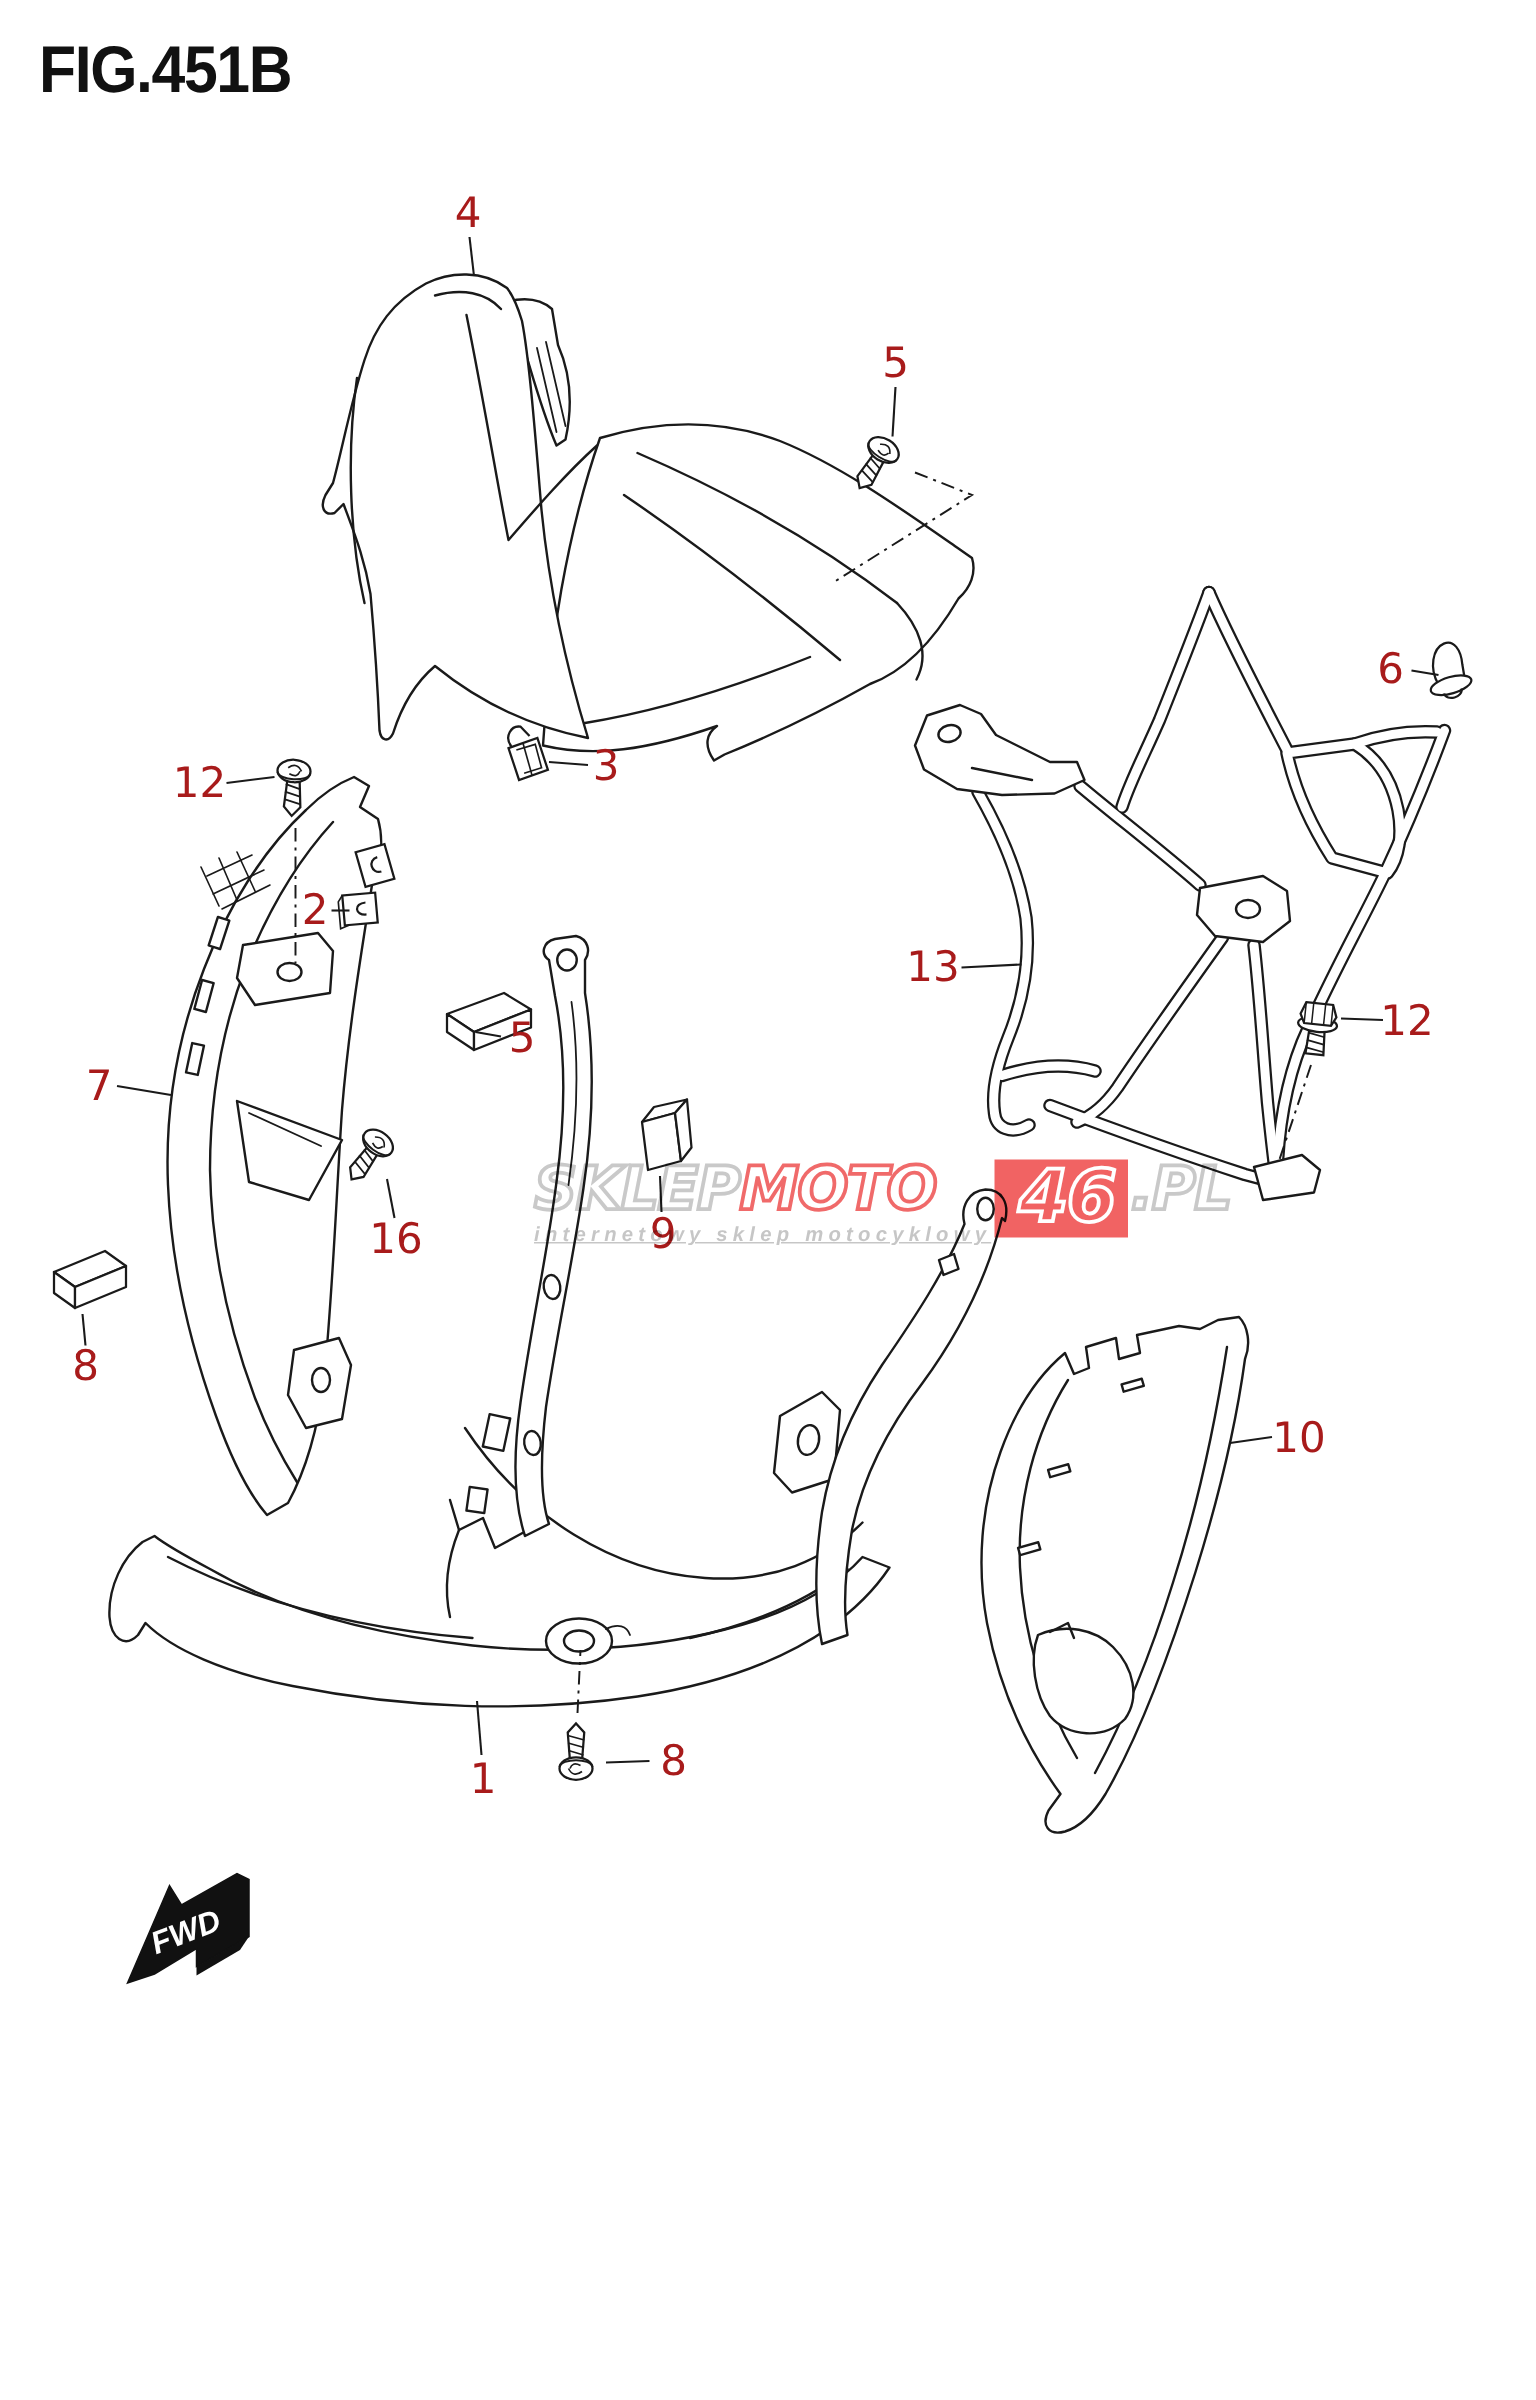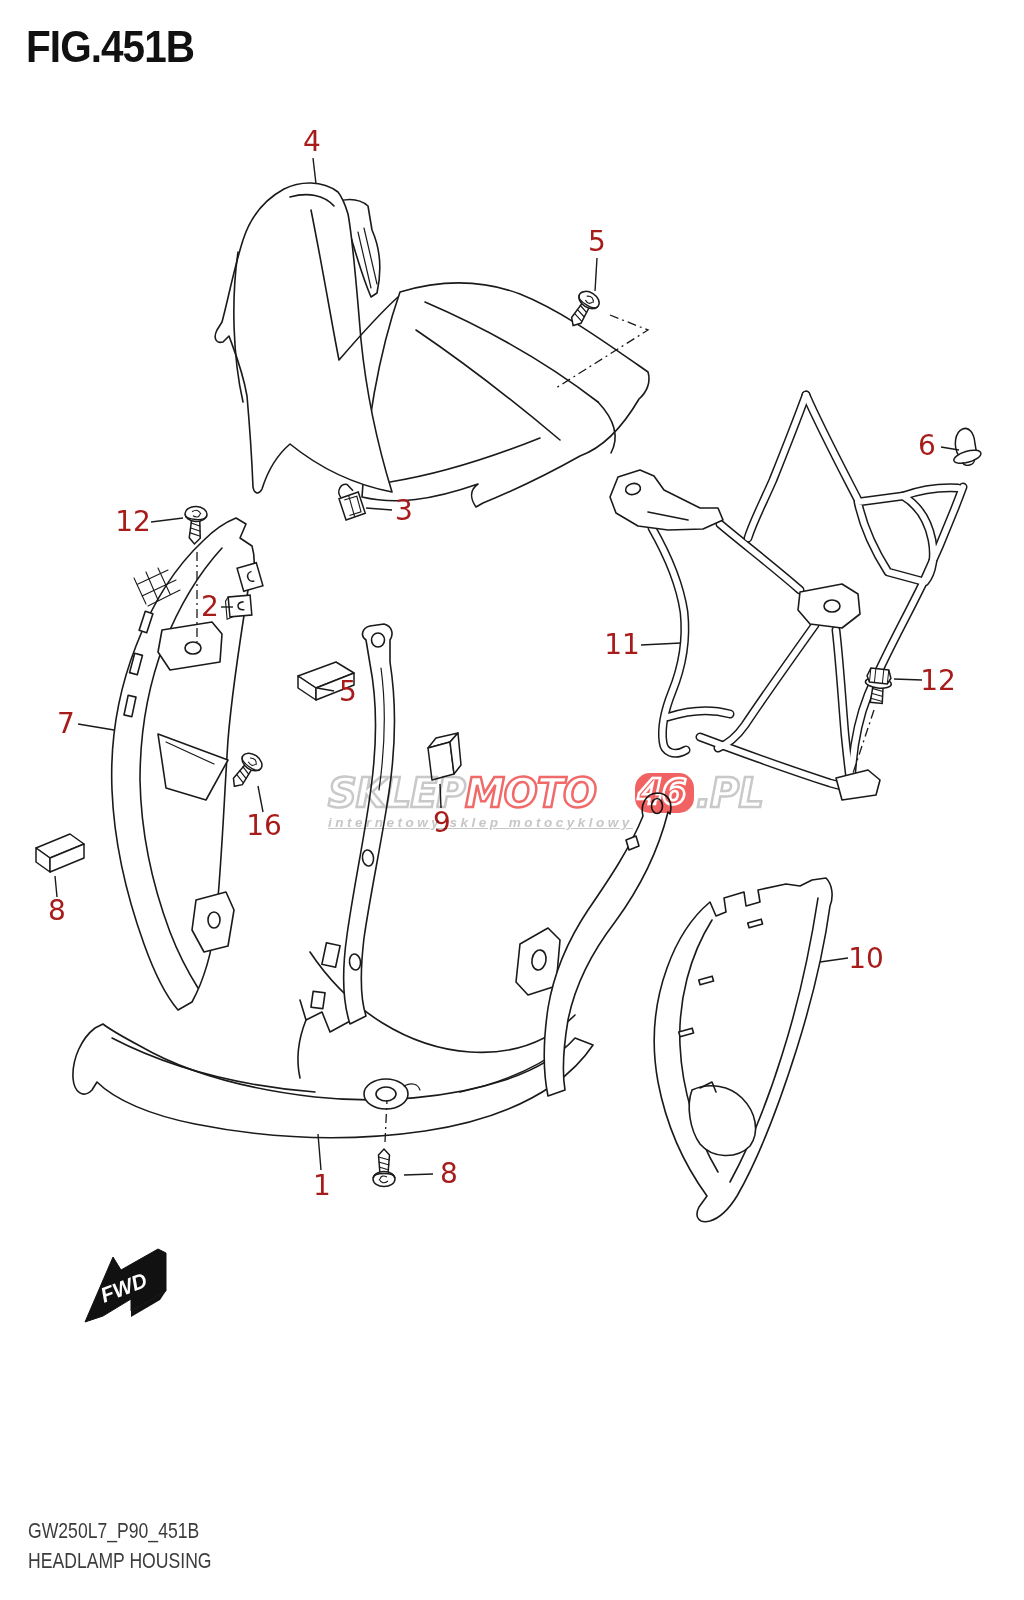--- a/index.html
+++ b/index.html
@@ -9,24 +9,24 @@
              letter-spacing:-1px;transform:scaleX(.92);transform-origin:left top;}
   #diagram-svg{position:absolute;left:0;top:0;z-index:1;}
   .callout{position:absolute;z-index:2;font-size:28px;color:#a81b1b;
            transform:translate(-50%,-50%);line-height:1;font-family:"DejaVu Sans",sans-serif;}
   #watermark{position:absolute;left:328px;top:773px;z-index:3;display:flex;align-items:flex-start;
              mix-blend-mode:multiply;opacity:.9;pointer-events:none;}
   .wm-main{font-family:"DejaVu Sans",sans-serif;font-style:italic;font-weight:bold;
            font-size:40px;line-height:1;letter-spacing:-1px;}
   .wm-gray{color:rgba(255,255,255,.55);-webkit-text-stroke:2.5px #c3c3c3;}
   .wm-red{color:rgba(255,255,255,.55);-webkit-text-stroke:2.5px #ef5a5a;}
-  .wm-badge{display:inline-block;background:#f05252;border-radius:15px;padding:1px 8px 3px 3px;
-            margin:0 2px;color:#fff;-webkit-text-stroke:0;font-size:36px;}
+  .wm-badge{display:inline-block;background:#f05252;border-radius:0;padding:1px 8px 3px 16px;
+            margin:0 2px;color:#fff;-webkit-text-stroke:0;font-size:48px;}
   .wm-badge span{color:rgba(240,82,82,.15);-webkit-text-stroke:2.5px #ffffff;}
-  #wm-left{display:flex;flex-direction:column;}
+  #wm-left{display:flex;flex-direction:column;margin-left:28px;}
   #wm-sub{font-size:13.5px;font-style:italic;font-weight:bold;color:#c0c0c0;
           letter-spacing:3.5px;margin-top:2px;text-decoration:underline;}
   #footer{position:absolute;left:28px;top:1516px;z-index:2;color:#3c3c3c;}
   #footer div{font-size:22px;line-height:1.35;transform:scaleX(.8);transform-origin:left top;
               letter-spacing:0px;}
 </style>
 </head>
 <body>
 
 <div id="stage">
@@ -272,37 +272,33 @@
       <text id="fwd-text" x="104" y="1303" transform="rotate(-21 104 1303)" font-family="Liberation Sans, sans-serif" font-size="21" font-style="italic" font-weight="bold" fill="#ffffff">FWD</text>
     </g>
   </svg>
 
   <div class="callout" style="left:312px;top:142px">4</div>
   <div class="callout" style="left:597px;top:242px">5</div>
   <div class="callout" style="left:404px;top:511px">3</div>
   <div class="callout" style="left:133px;top:522px">12</div>
   <div class="callout" style="left:210px;top:607px">2</div>
   <div class="callout" style="left:927px;top:446px">6</div>
-  <div class="callout" style="left:622px;top:645px">11</div>
+  <div class="callout" style="left:622px;top:645px">13</div>
   <div class="callout" style="left:938px;top:681px">12</div>
   <div class="callout" style="left:348px;top:692px">5</div>
   <div class="callout" style="left:66px;top:724px">7</div>
   <div class="callout" style="left:264px;top:826px">16</div>
   <div class="callout" style="left:442px;top:823px">9</div>
   <div class="callout" style="left:57px;top:911px">8</div>
   <div class="callout" style="left:866px;top:959px">10</div>
   <div class="callout" style="left:322px;top:1186px">1</div>
   <div class="callout" style="left:449px;top:1174px">8</div>
 
   <div id="watermark">
     <div id="wm-left">
       <div class="wm-main"><span class="wm-gray">SKLEP</span><span class="wm-red">MOTO</span></div>
       <div id="wm-sub">internetowy sklep motocyklowy</div>
     </div>
     <div class="wm-main wm-badge"><span>46</span></div>
     <div class="wm-main wm-gray">.PL</div>
   </div>
 
-  <div id="footer">
-    <div>GW250L7_P90_451B</div>
-    <div>HEADLAMP HOUSING</div>
-  </div>
 </div>
 
 </body></html>

